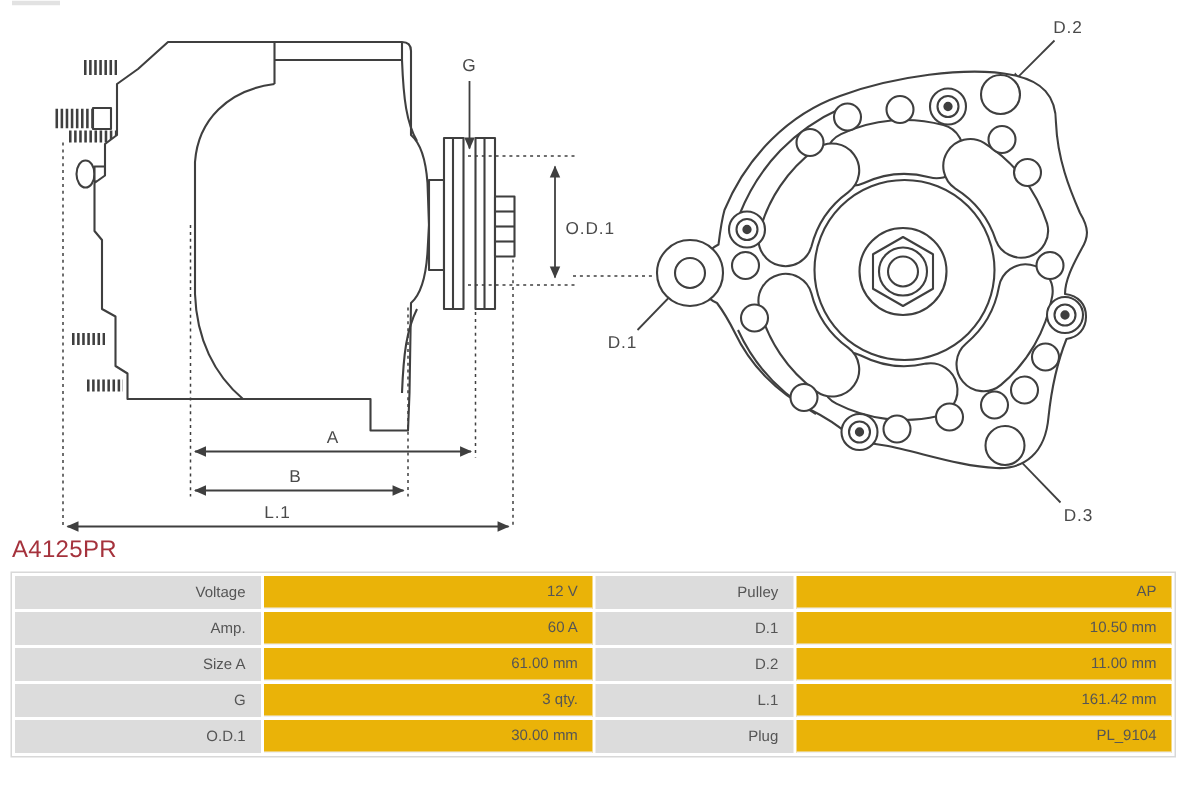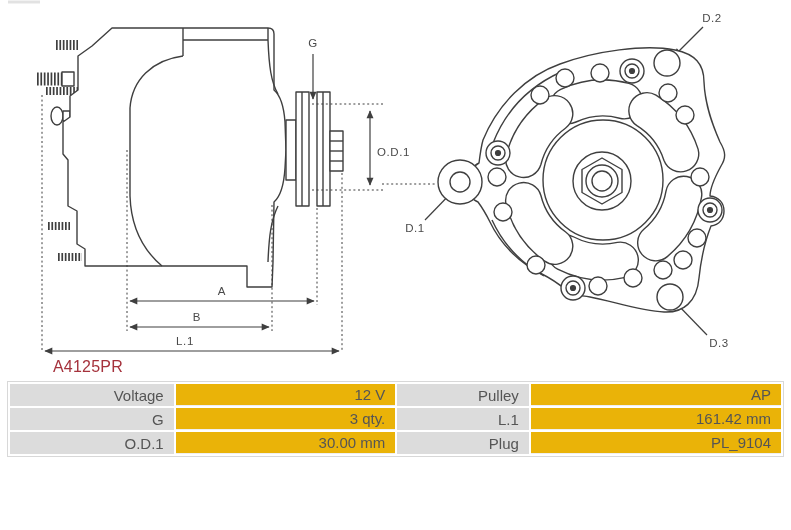--- a/index.html
+++ b/index.html
@@ -10,33 +10,33 @@
     font-family:"Liberation Sans",sans-serif;
     overflow:hidden;
   }
   .diagram-wrap{position:absolute;top:0;left:0;width:791px;height:356px;}
   svg text{
     font-family:"Liberation Sans",sans-serif;
     font-size:11.5px;fill:#4a4a4a;letter-spacing:0.6px;
   }
   .part-number{
     position:absolute;top:358px;left:8px;
-    font-size:16px;color:#a5323c;letter-spacing:0.2px;margin-left:45px;
+    font-size:16px;color:#a5323c;letter-spacing:0.2px;
   }
   table.spec{
     position:absolute;top:381px;left:7px;
     width:777px;
     border-collapse:separate;border-spacing:2px;
     border:1px solid #d8d8d8;
     table-layout:fixed;
   }
   table.spec td{
     height:21px;
     padding:0 10px 0 4px;
-    font-size:15px;color:#555555;
+    font-size:10px;color:#555555;
     text-align:right;vertical-align:middle;
     white-space:nowrap;overflow:hidden;
   }
   td.lbl{background:#dcdcdc;}
   td.val{background:#eab308;border-bottom:1px solid #efefef;}
   col.c1{width:21.4%} col.c2{width:28.7%} col.c3{width:17.2%} col.c4{width:32.7%}
 </style>
 </head>
 <body>
 
@@ -221,20 +221,32 @@
         <col class="c4">
       </colgroup>
     <tbody>
       <tr>
         <td class="lbl">Voltage</td>
         <td class="val">12 V</td>
         <td class="lbl">Pulley</td>
         <td class="val">AP</td>
       </tr>
       <tr>
+        <td class="lbl">Amp.</td>
+        <td class="val">60 A</td>
+        <td class="lbl">D.1</td>
+        <td class="val">10.50 mm</td>
+      </tr>
+      <tr>
+        <td class="lbl">Size A</td>
+        <td class="val">61.00 mm</td>
+        <td class="lbl">D.2</td>
+        <td class="val">11.00 mm</td>
+      </tr>
+      <tr>
         <td class="lbl">G</td>
         <td class="val">3 qty.</td>
         <td class="lbl">L.1</td>
         <td class="val">161.42 mm</td>
       </tr>
       <tr>
         <td class="lbl">O.D.1</td>
         <td class="val">30.00 mm</td>
         <td class="lbl">Plug</td>
         <td class="val">PL_9104</td>

